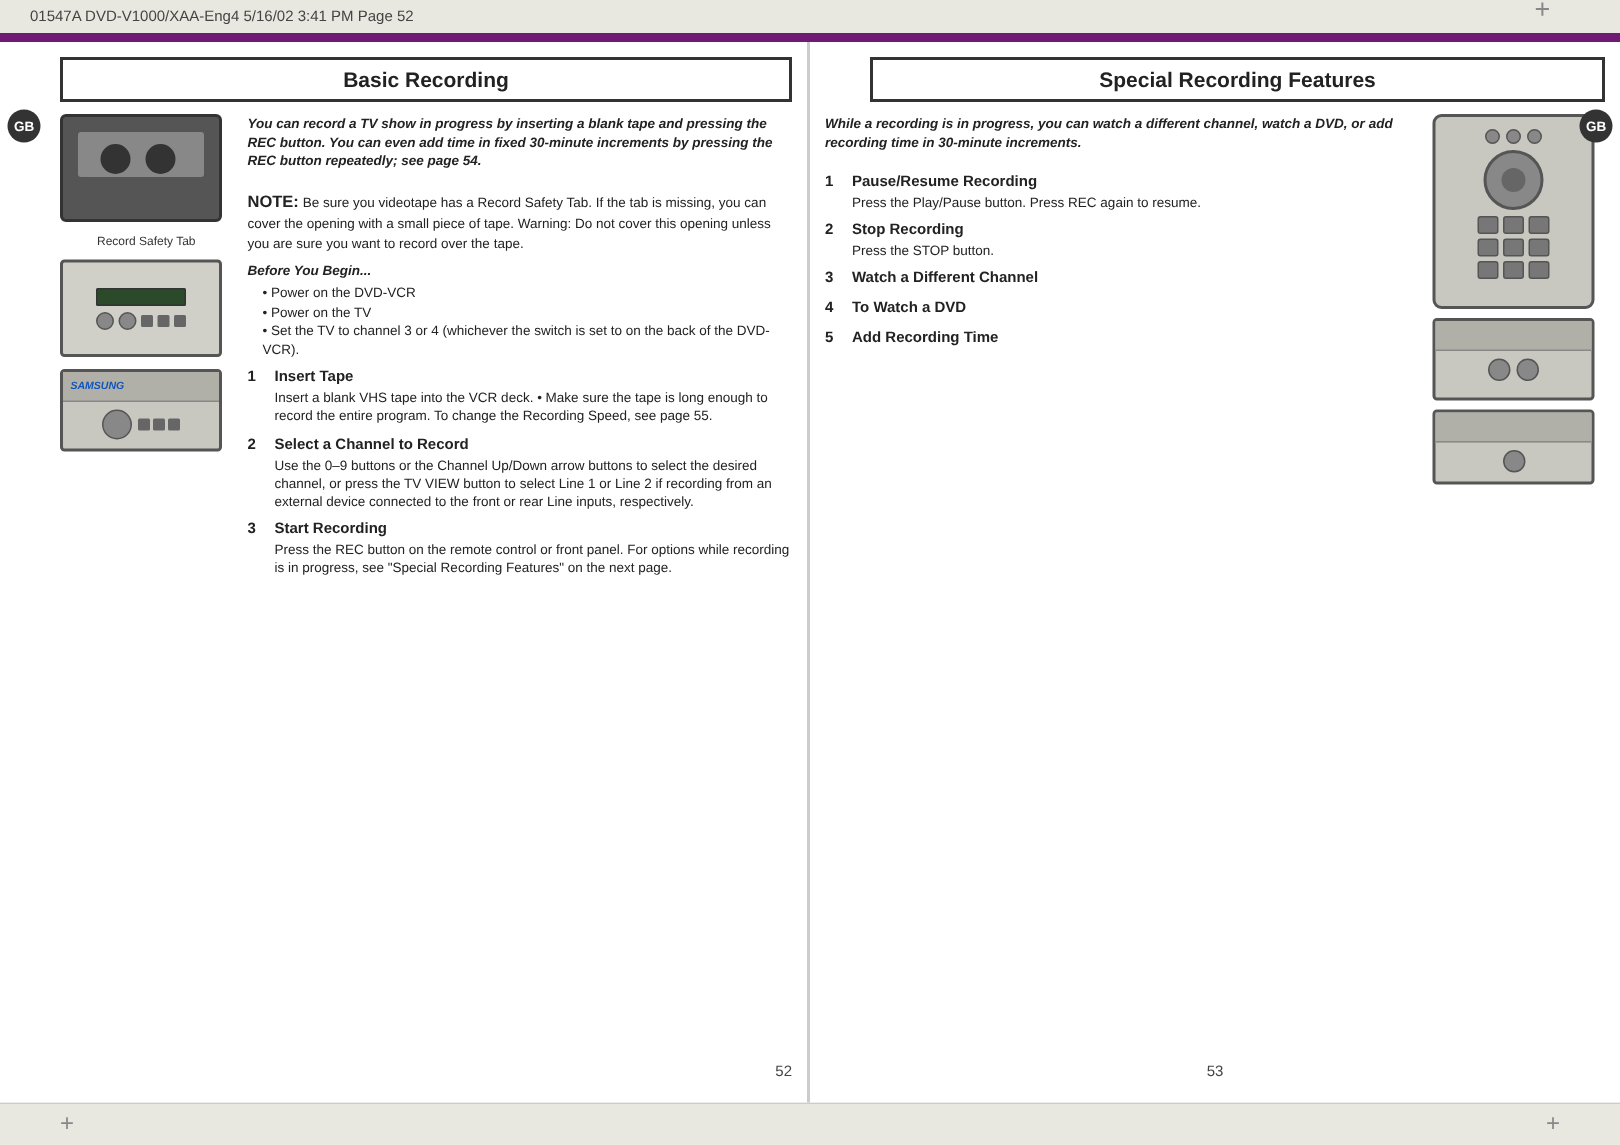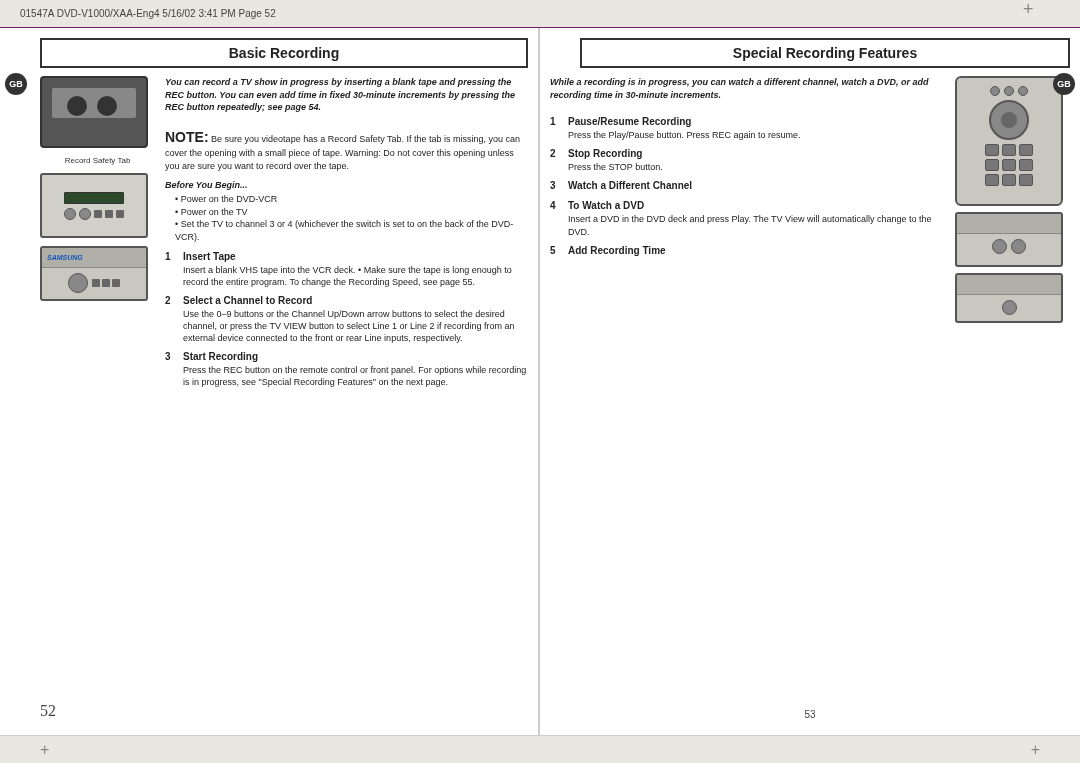--- a/index.html
+++ b/index.html
@@ -22,21 +22,21 @@
     }
 
     .top-bar {
       height: 28px;
       background: #e8e8e0;
       display: flex;
       align-items: center;
       padding: 0 20px;
       font-size: 10px;
       color: #444;
-      border-bottom: 1px solid #701a75;
+      border-bottom: 6px solid #701a75;
     }
 
     .top-bar-text {
       flex: 1;
     }
 
     .crosshair {
       width: 20px;
       height: 20px;
       position: relative;
@@ -276,21 +276,21 @@
       font-weight: bold;
     }
 
     .note-text {
       font-size: 9px;
       margin-bottom: 6px;
     }
 
     .note-label {
       font-weight: bold;
-      font-size: 14px;
+      font-size: 11px;
     }
 
     .before-begin {
       font-style: italic;
       font-size: 9px;
       font-weight: bold;
       margin-bottom: 2px;
     }
 
     .bullet-list {
@@ -326,26 +326,25 @@
     }
 
     .step-body {
       padding-left: 18px;
       font-size: 9px;
       line-height: 1.35;
     }
 
     
     .page-number-left {
-      text-align: left;
-      font-size: 16px;
+      text-align: right;
+      font-size: 10px;
       color: #444;
       padding: 5px 0;
       margin-left: 30px;
-      font-family: Liberation Serif, serif;
     }
 
     
     .right-panel {
       width: 540px;
       background: #ffffff;
       display: flex;
       flex-direction: column;
       padding: 0;
       position: relative;
@@ -647,21 +646,20 @@
                 <span class="step-num">3</span>
                 <span class="step-title">Watch a Different Channel</span>
               </div>
             </div>
 
             <div class="step-item">
               <div class="step-header">
                 <span class="step-num">4</span>
                 <span class="step-title">To Watch a DVD</span>
               </div>
-              <div class="step-body">Insert a DVD in the DVD deck and press Play. The TV View will automatically change to the DVD.</div>
             </div>
 
             <div class="step-item">
               <div class="step-header">
                 <span class="step-num">5</span>
                 <span class="step-title">Add Recording Time</span>
               </div>
             </div>
           </div>
 

